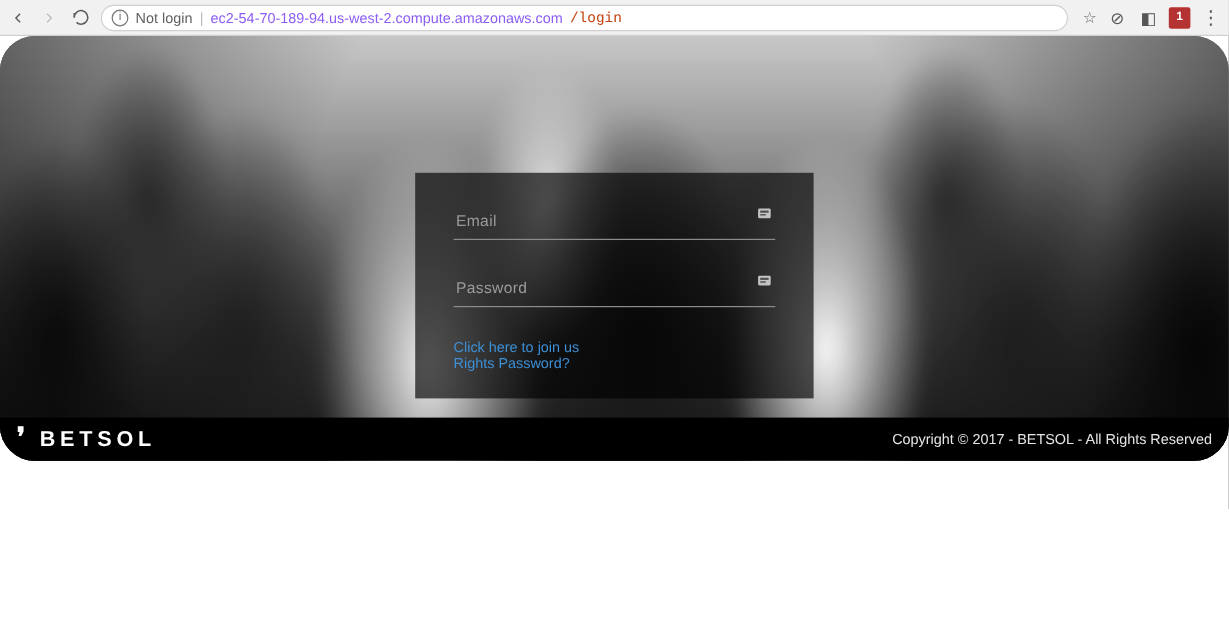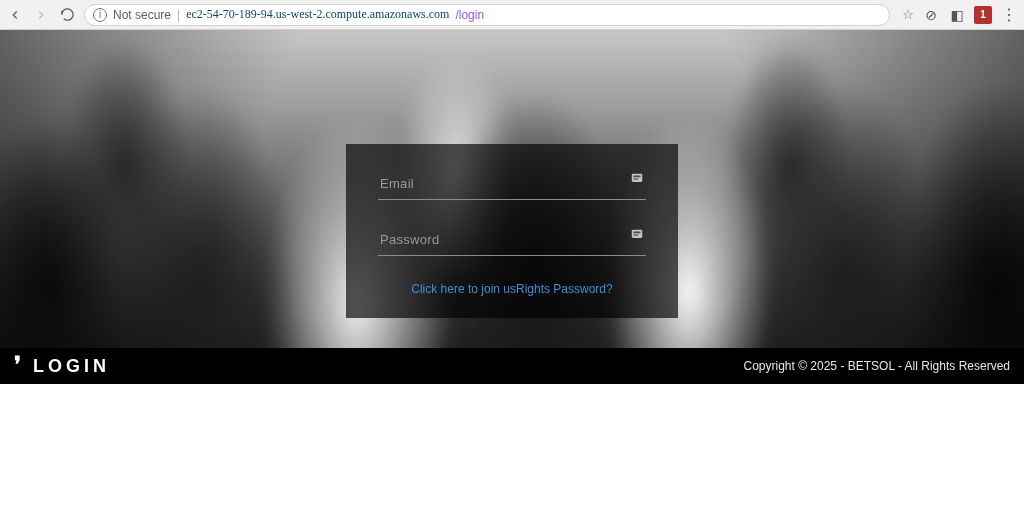--- a/index.html
+++ b/index.html
@@ -36,22 +36,22 @@
     color: #333;
     font-size: 12px;
   }
   .info-icon {
     width: 14px; height: 14px;
     border: 1px solid #777; border-radius: 50%;
     display: inline-flex; align-items: center; justify-content: center;
     font-size: 10px; color: #777;
   }
   .not-secure { color: #606060; }
-  .url-text { color: #0c4a6e; font-family: Liberation Serif, serif; }
-  .url-path { color: #8b5cf6; }
+  .url-text { color: #8b5cf6; }
+  .url-path { color: #c2410c; font-family: Liberation Mono, monospace; }
   .star { color: #6b6b6b; margin-left: 4px; }
   .ext-icon {
     width: 18px; height: 18px;
     display: inline-flex; align-items: center; justify-content: center;
     font-size: 14px;
     color: #555;
   }
   .ext-redbadge {
     width: 18px; height: 18px;
     background: #b43232; color: #fff;
@@ -61,20 +61,21 @@
   }
   .kebab { font-size: 16px; color: #555; }
 
   
   .viewport {
     position: relative;
     width: 100%;
     height: 354px;
     background: #000000;
     overflow: hidden;
+    border-radius: 29px;
   }
 
   
   .bg {
     position: absolute; inset: 0;
     background:
       radial-gradient(ellipse 120px 260px at 8% 70%, #1a1a1a 0%, transparent 60%),
       radial-gradient(ellipse 140px 300px at 22% 72%, #2b2b2b 0%, transparent 62%),
       radial-gradient(ellipse 160px 320px at 36% 75%, #e7e7e7 0%, transparent 55%),
       radial-gradient(ellipse 150px 300px at 52% 70%, #1f1f1f 0%, transparent 60%),
@@ -132,20 +133,21 @@
     color: #000;
     border: none;
     font-size: 13px;
     letter-spacing: 3px;
     cursor: pointer;
   }
   .login-links {
     display: flex; justify-content: center;
     margin-top: 16px;
     font-size: 12px;
+    flex-direction: column;
   }
   .login-links a {
     color: #3d8fd6;
     text-decoration: none;
     cursor: pointer;
   }
 
   
   .footer {
     position: absolute;
@@ -189,21 +191,21 @@
     <svg width="15" height="15" viewBox="0 0 24 24" fill="none" stroke="currentColor" stroke-width="2">
         <path d="M3 12a9 9 0 1 1 3 6.7"></path>
         <polyline points="3 18 3 12 9 12" transform="translate(-0.5,4) rotate(-18 3 12)" stroke="none"></polyline>
         <path d="M3 12 L3 6"></path>
         <path d="M3 6 L8 9" stroke="none"></path>
       </svg>
   </div>
 
   <div class="omnibox">
     <span class="info-icon">i</span>
-    <span class="not-secure">Not secure</span>
+    <span class="not-secure">Not login</span>
     <span style="color:#bbb">|</span>
     <span class="url-text">ec2-54-70-189-94.us-west-2.compute.amazonaws.com</span>
       <span class="url-path">/login</span>
   </div>
 
   <span class="star">☆</span>
   <span class="ext-icon">⊘</span>
   <span class="ext-icon">◧</span>
   <span class="ext-redbadge">1</span>
   <span class="ext-icon kebab">⋮</span>
@@ -240,17 +242,17 @@
 
     <div class="login-links">
       <a>Click here to join us</a>
       <a>Rights Password?</a>
     </div>
   </div>
 
   <div class="footer">
     <div class="brand">
       <span class="brand-bang">❜</span>
-      <span>LOGIN</span>
-    </div>
-    <div class="copyright">Copyright © 2025 - BETSOL - All Rights Reserved</div>
+      <span>BETSOL</span>
+    </div>
+    <div class="copyright">Copyright © 2017 - BETSOL - All Rights Reserved</div>
   </div>
 </div>
 
 </body></html>

